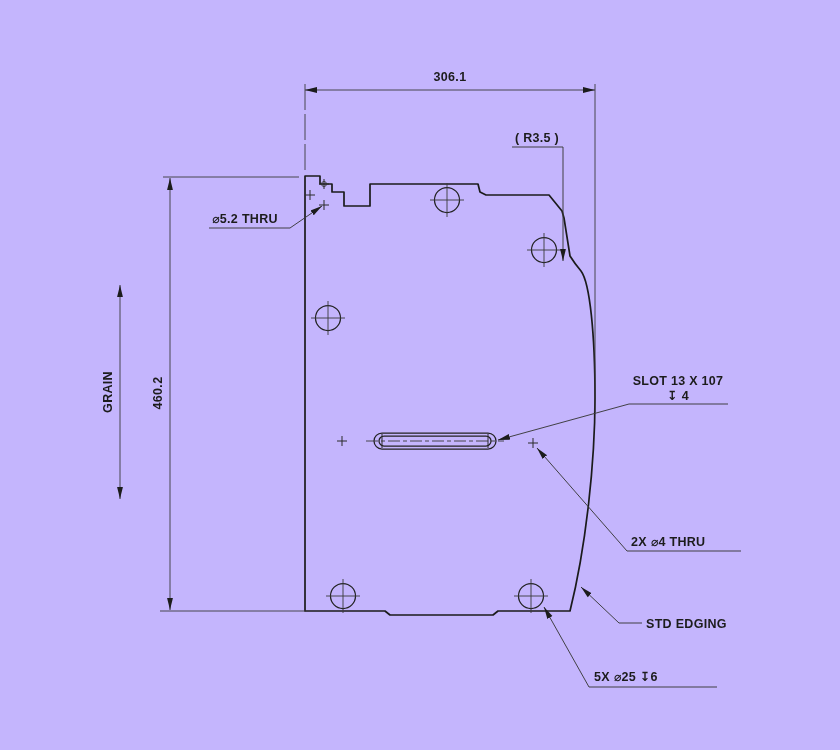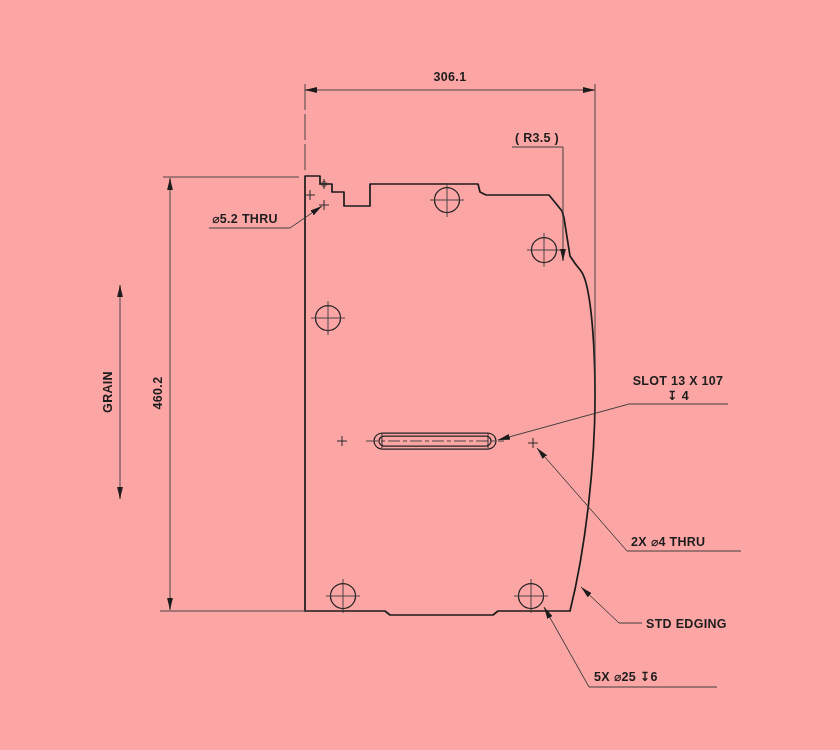--- a/index.html
+++ b/index.html
@@ -8,21 +8,21 @@
     background: #ffffff;
     width: 840px;
     height: 750px;
     overflow: hidden;
     font-family: "Liberation Sans", "DejaVu Sans", sans-serif;
   }
   .canvas-wrap {
     position: relative;
     width: 840px;
     height: 750px;
-    background: #fca5a5;
+    background: #c4b5fd;
   }
   svg { display: block; }
   .dwg-text {
     font-family: "Liberation Sans", "DejaVu Sans", sans-serif;
     font-weight: 700;
     font-size: 12.5px;
     fill: #1c1c1c;
     letter-spacing: 0.3px;
   }
   .outline   { stroke: #1b1b1b; stroke-width: 1.7; fill: none; stroke-linejoin: round; }

